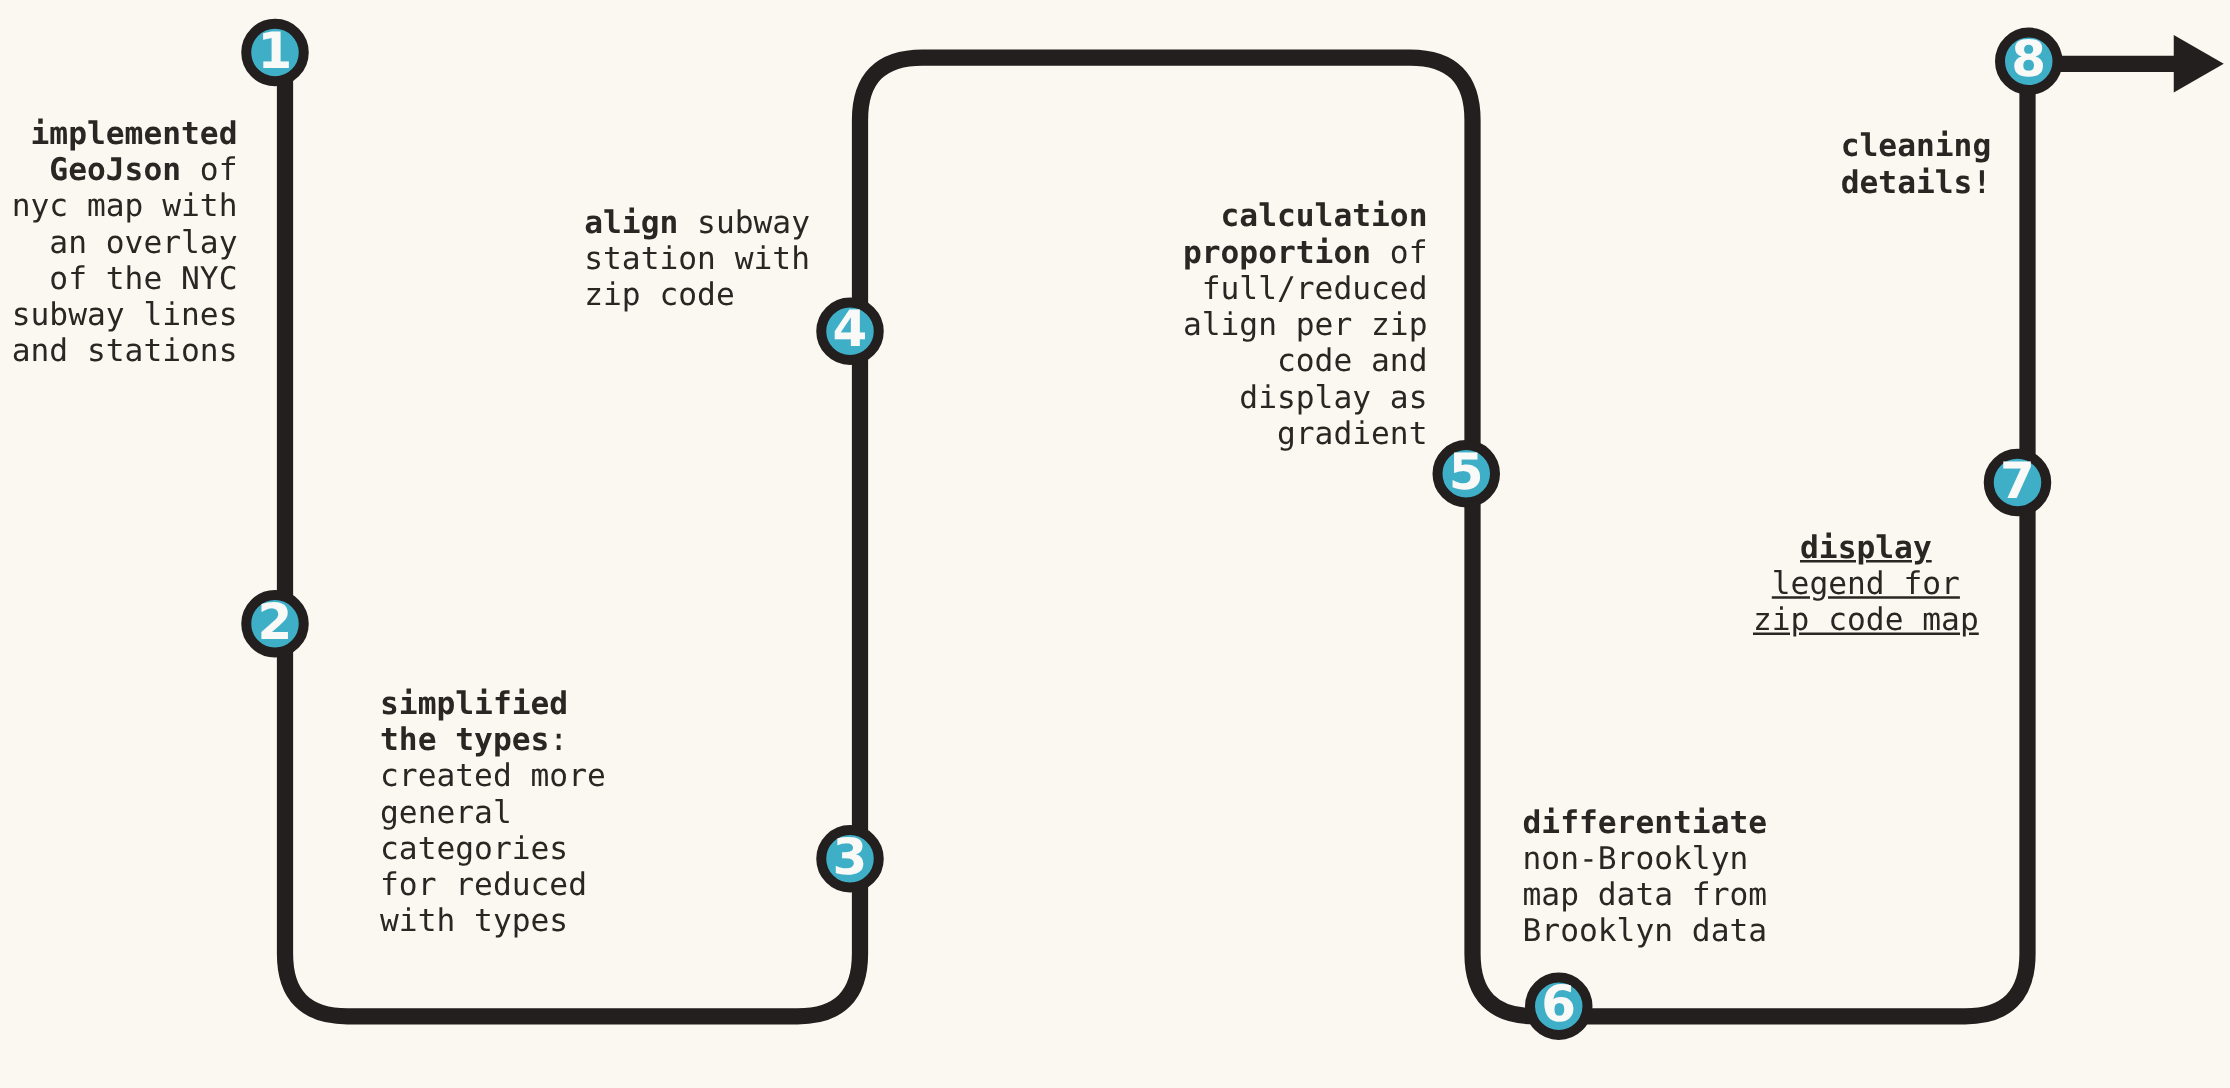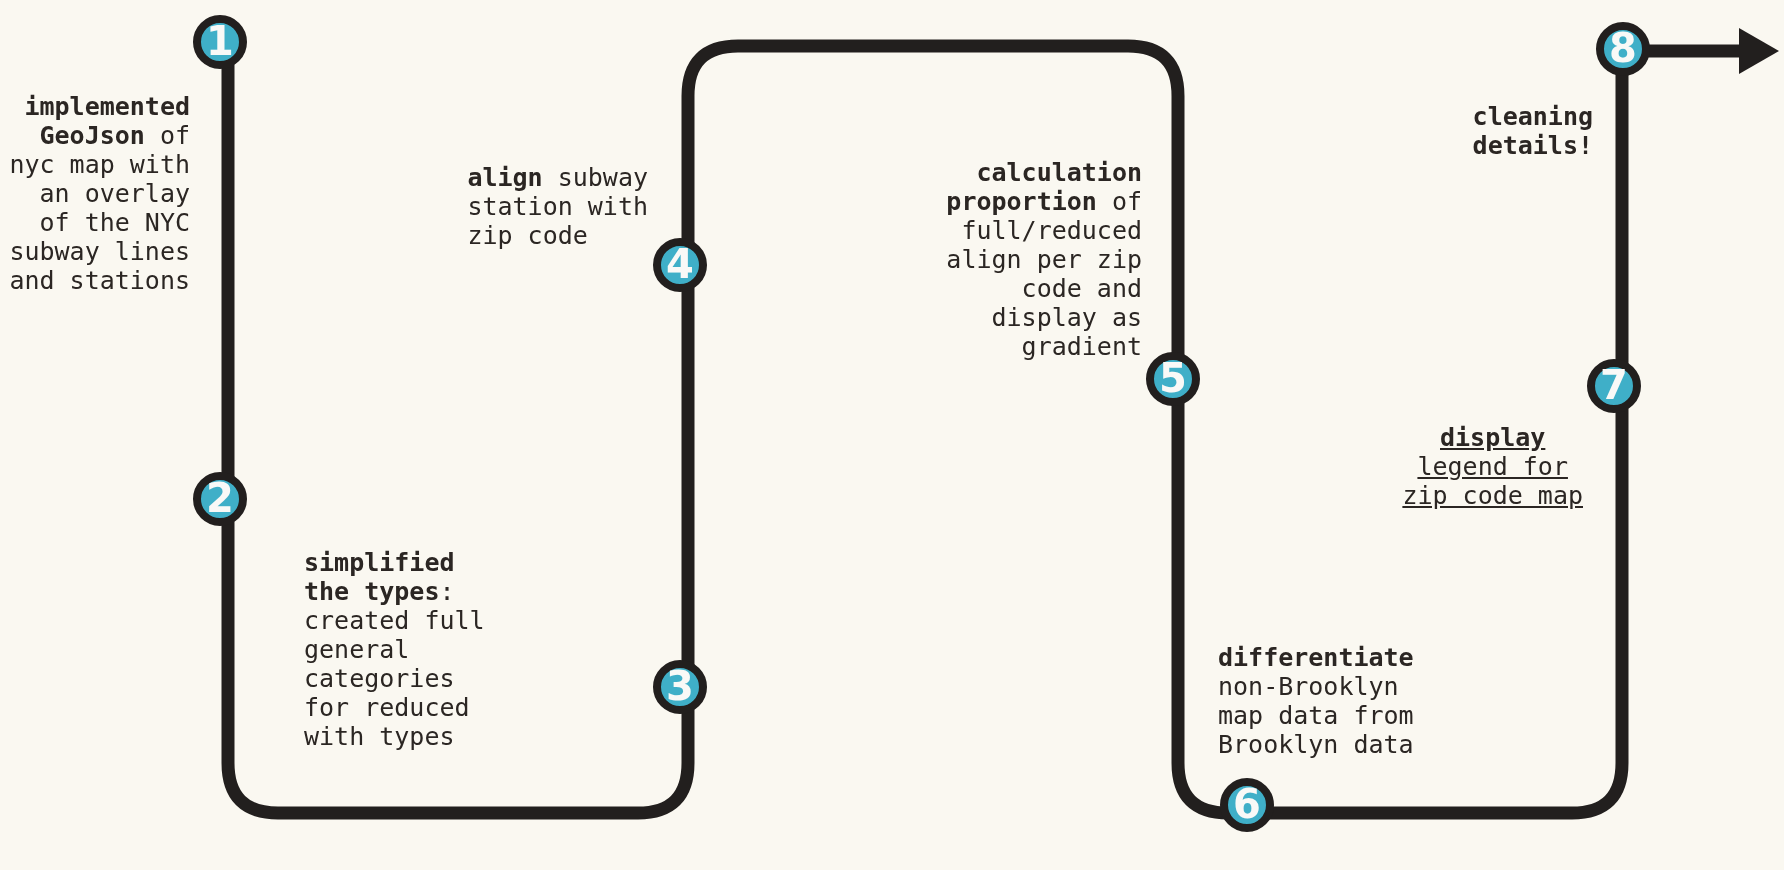--- a/index.html
+++ b/index.html
@@ -97,21 +97,21 @@
       <div class="label-line"><span>of the NYC</span></div>
       <div class="label-line"><span>subway lines</span></div>
       <div class="label-line"><span>and stations</span></div>
     </div>
     <div class="step-circle" style="left: 193px; top: 472px;">
       <span class="step-number">2</span>
     </div>
     <div class="step-label" style="top: 548px; left: 268px; text-align: left; margin-left: 36px;">
       <div class="label-line"><span class="bold">simplified</span></div>
       <div class="label-line"><span class="bold">the types</span><span>:</span></div>
-      <div class="label-line"><span>created full</span></div>
+      <div class="label-line"><span>created more</span></div>
       <div class="label-line"><span>general</span></div>
       <div class="label-line"><span>categories</span></div>
       <div class="label-line"><span>for reduced</span></div>
       <div class="label-line"><span>with types</span></div>
     </div>
     <div class="step-circle" style="left: 653px; top: 660px;">
       <span class="step-number">3</span>
     </div>
     <div class="step-circle" style="left: 653px; top: 238px;">
       <span class="step-number">4</span>

